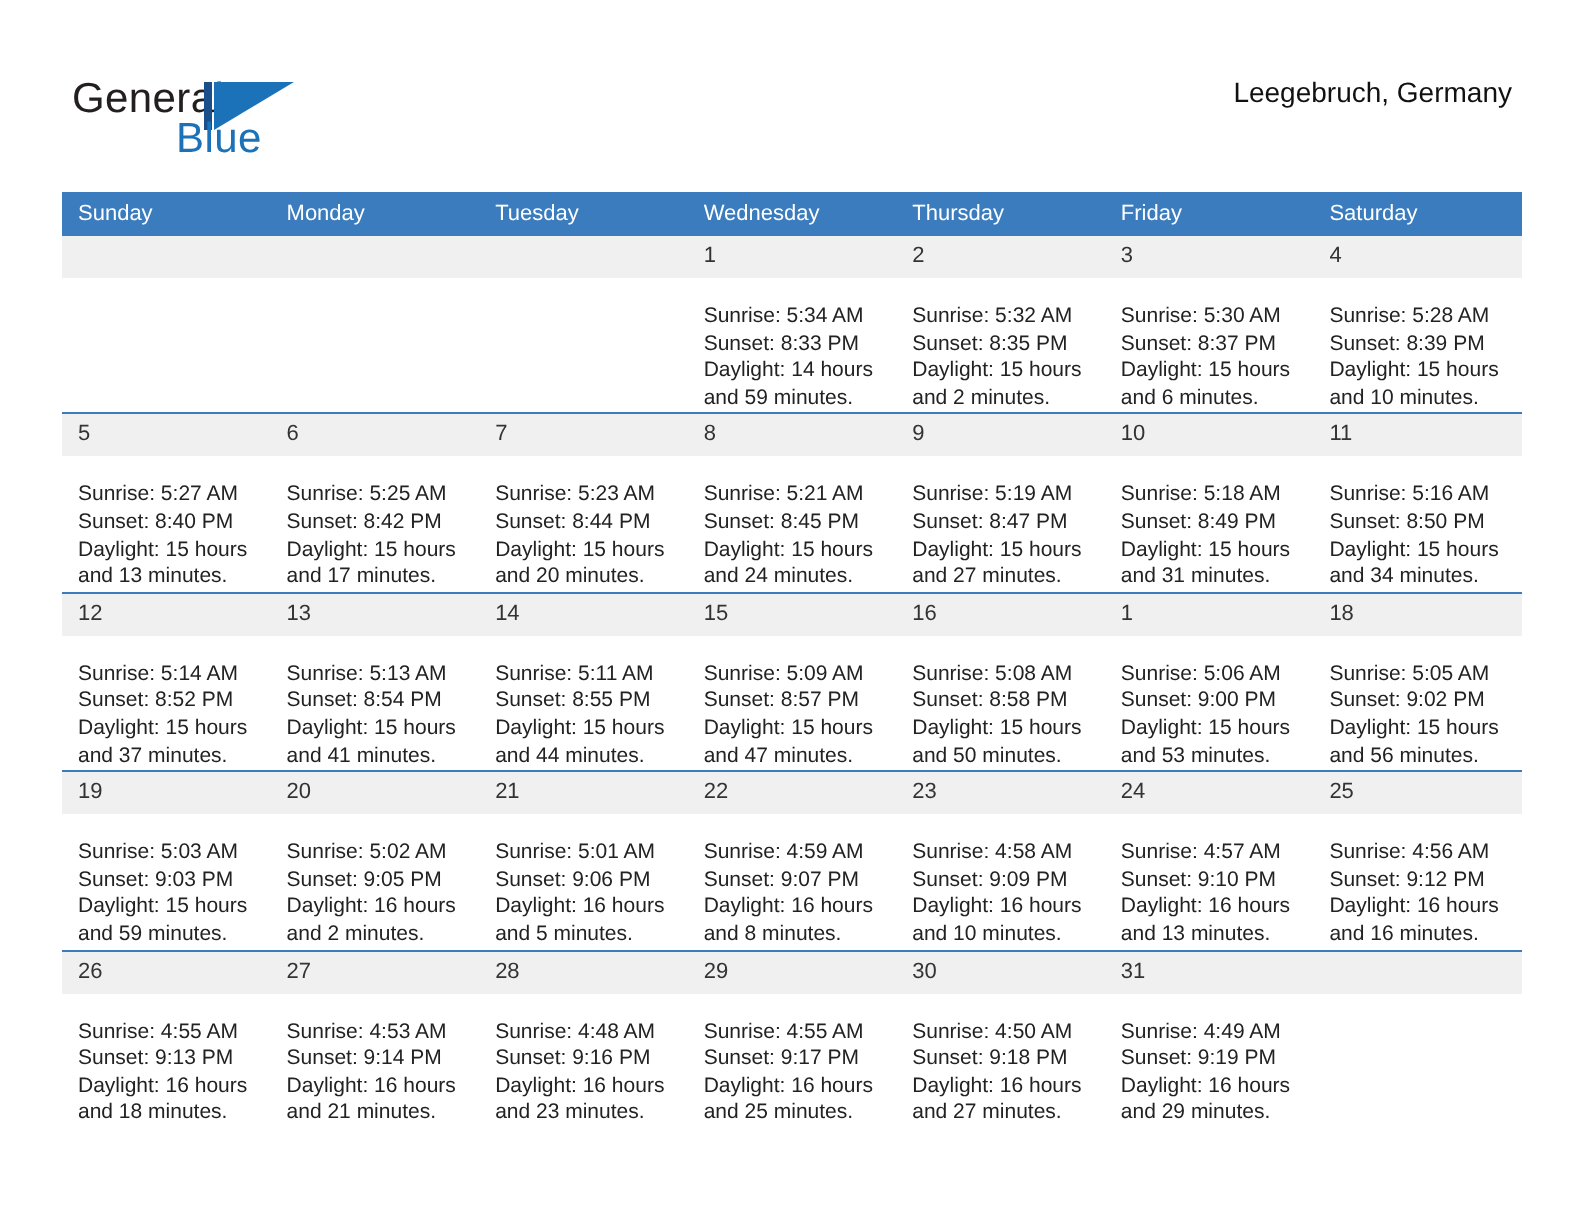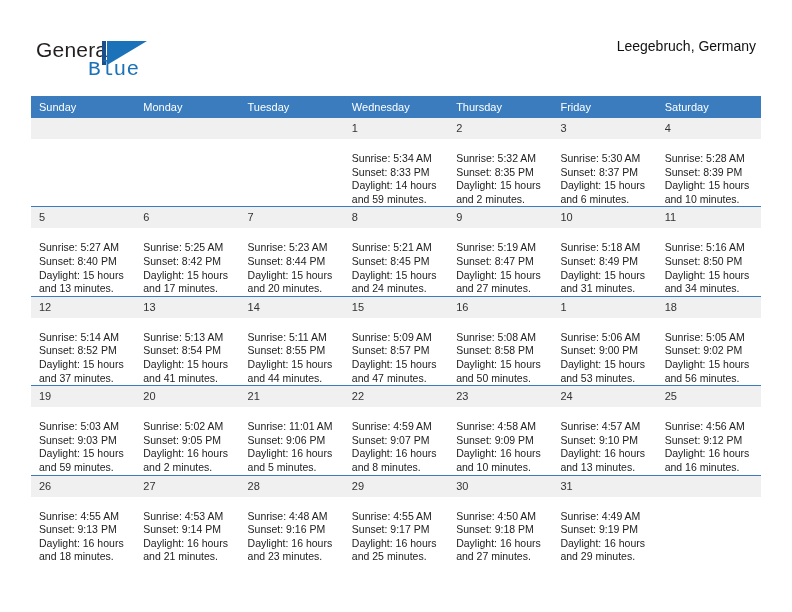--- a/index.html
+++ b/index.html
@@ -45,21 +45,21 @@
     color: #231f20;
     font-family: "Liberation Sans", sans-serif;
   }
   .logo-blue {
     position: absolute;
     left: 52px;
     top: 20px;
     font-size: 21px;
     letter-spacing: 0.2px;
     color: #1b72b8;
-    font-family: Liberation Mono, monospace;
+    font-family: Liberation Sans, sans-serif;
   }
   .logo-mark {
     position: absolute;
     left: 66px;
     top: 3px;
     width: 46px;
     height: 24px;
   }
   .logo-bar {
     position: absolute;
@@ -358,21 +358,21 @@
             <span class="daynum">20</span>
             <div class="details">
               <div>Sunrise: 5:02 AM</div>
               <div>Sunset: 9:05 PM</div>
               <div>Daylight: 16 hours and 2 minutes.</div>
             </div>
           </td>
           <td>
             <span class="daynum">21</span>
             <div class="details">
-              <div>Sunrise: 11:01 AM</div>
+              <div>Sunrise: 5:01 AM</div>
               <div>Sunset: 9:06 PM</div>
               <div>Daylight: 16 hours and 5 minutes.</div>
             </div>
           </td>
           <td>
             <span class="daynum">22</span>
             <div class="details">
               <div>Sunrise: 4:59 AM</div>
               <div>Sunset: 9:07 PM</div>
               <div>Daylight: 16 hours and 8 minutes.</div>

